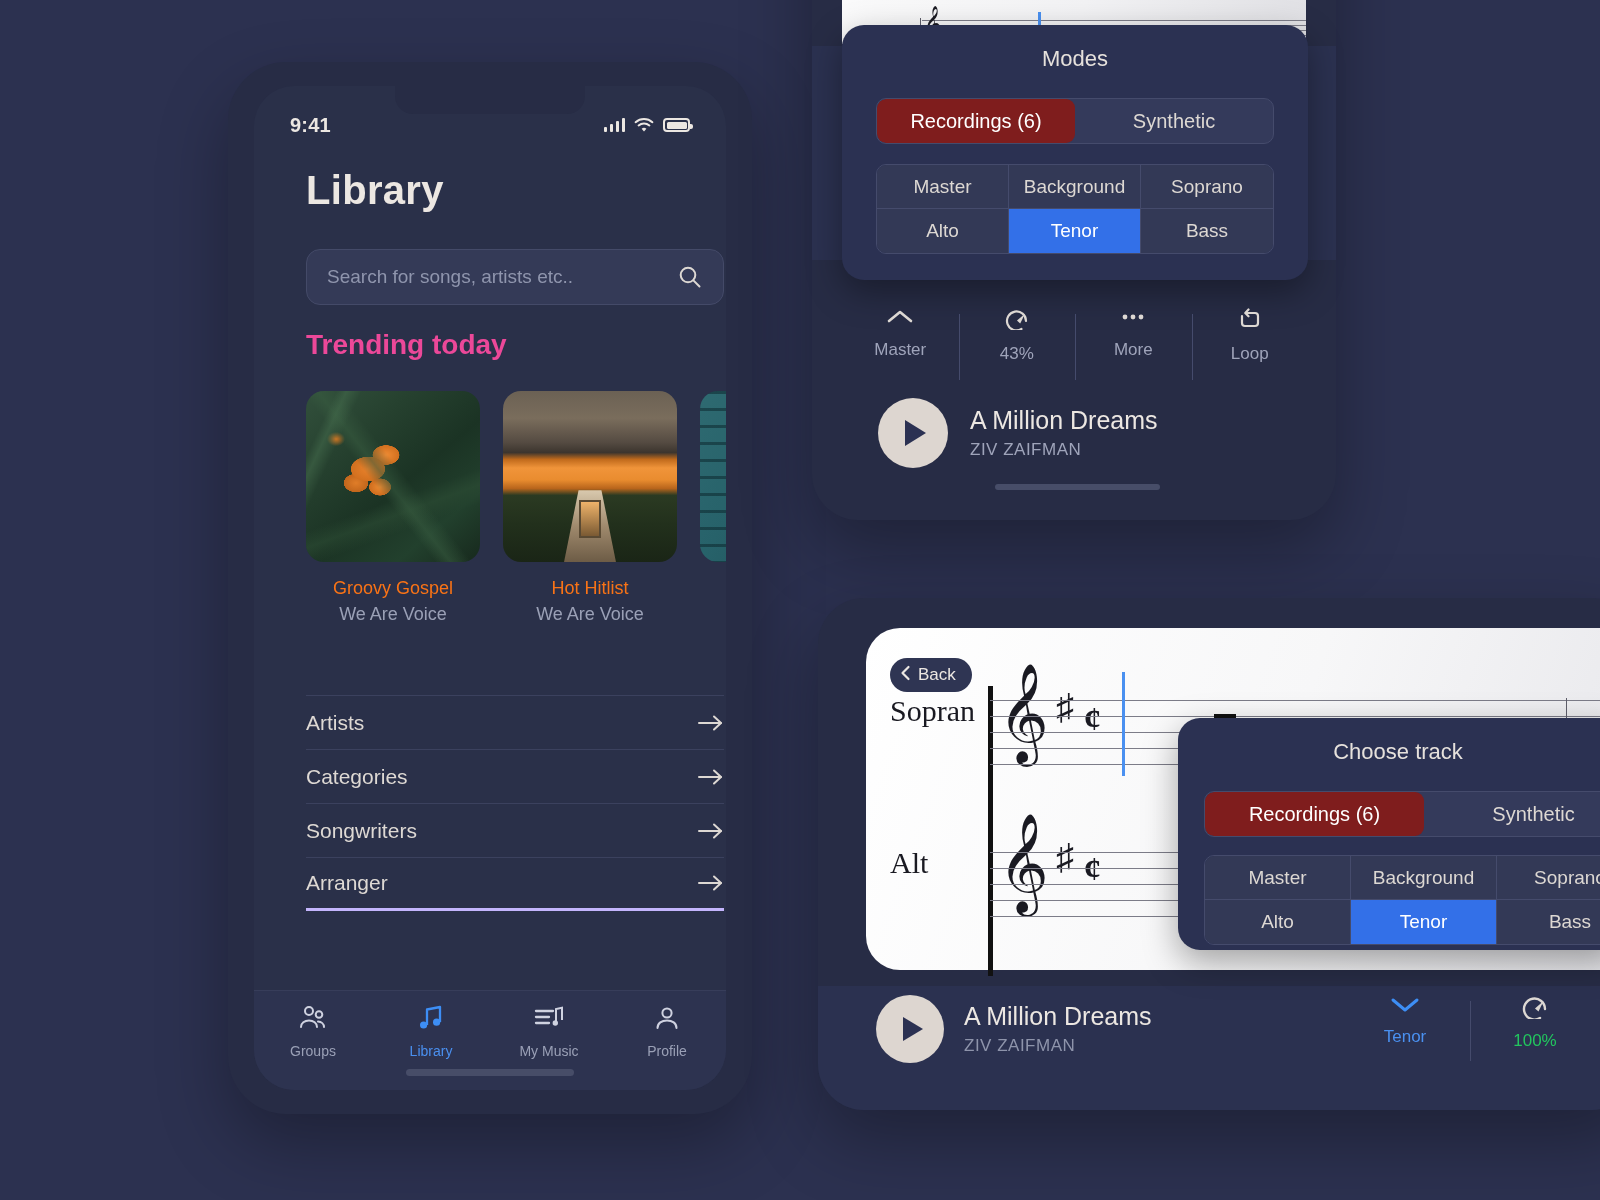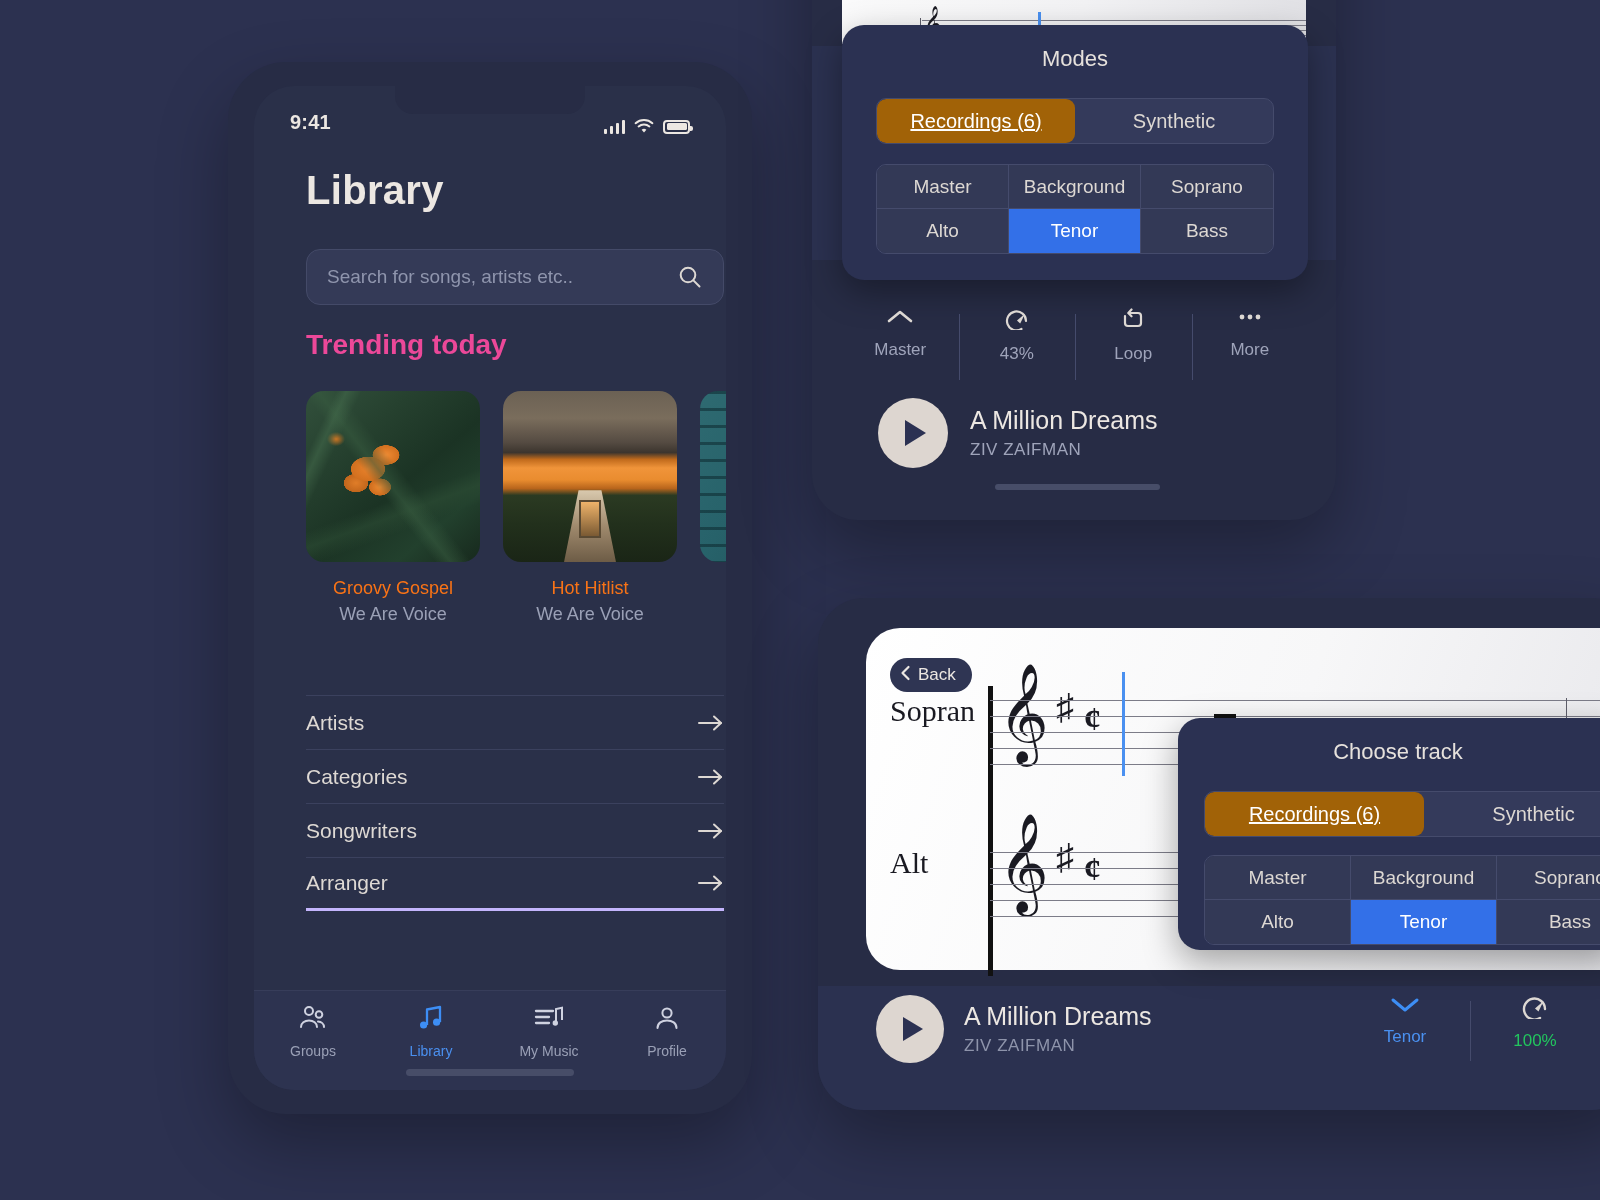--- a/index.html
+++ b/index.html
@@ -26,22 +26,22 @@
     border-radius: 40px;
     overflow: hidden;
   }
   .notch {
     position: absolute; left: 50%; top: 0; transform: translateX(-50%);
     width: 190px; height: 28px;
     background: #272c45;
     border-radius: 0 0 18px 18px;
   }
   .statusbar {
-    position: absolute; left: 0; top: 14px; width: 100%; height: 34px;
-    display: flex; align-items: flex-end; justify-content: space-between;
+    position: absolute; left: 0; top: 22px; width: 100%; height: 34px;
+    display: flex; align-items: center; justify-content: space-between;
     padding: 0 36px;
   }
   .status-time {
     font-size: 20px; font-weight: bold; color: #ece7e2;
     letter-spacing: .2px;
   }
   .status-icons { display: flex; align-items: center; gap: 9px; }
   .ic-signal { display: flex; align-items: flex-end; gap: 2.5px; height: 14px; }
   .ic-signal i { display: block; width: 3.5px; background: #ece7e2; border-radius: 1px; }
   .ic-signal i:nth-child(1){height:5px}
@@ -201,21 +201,21 @@
   }
   .seg {
     margin: 26px 34px 0 34px; height: 46px;
     background: #343a5b; border: 1px solid #454b6c;
     border-radius: 10px; display: flex; overflow: hidden;
   }
   .seg-btn {
     flex: 1; display: flex; align-items: center; justify-content: center;
     font-size: 20px; color: #ddd8d3;
   }
-  .seg-btn.on { background: #a16207; color: #fff; border-radius: 9px; text-decoration: underline; }
+  .seg-btn.on { background: #7f1d1d; color: #fff; border-radius: 9px; }
   .grid6 {
     margin: 20px 34px 0 34px;
     border: 1px solid #454b6c; border-radius: 10px; overflow: hidden;
     display: grid; grid-template-columns: repeat(3,1fr); grid-template-rows: 44px 44px;
   }
   .grid6 .cell {
     display: flex; align-items: center; justify-content: center;
     font-size: 19px; color: #ddd8d3;
     border-right: 1px solid #454b6c; border-bottom: 1px solid #454b6c;
     background: #333956;
@@ -508,33 +508,33 @@
       <span class="ctrl-label">Master</span>
     </div>
     <div class="ctrl">
       <span><svg width="26" height="22" viewBox="0 0 26 22">
             <path d="M22 13a9.5 9.5 0 1 0-4.5 8" stroke="#ddd8d3" stroke-width="2.2" fill="none" stroke-linecap="round"></path>
             <path d="M13 12.6 L21 5.8 L16.2 15.4 Z" fill="#ddd8d3"></path>
           </svg></span>
       <span class="ctrl-label">43%</span>
     </div>
     <div class="ctrl">
-      <span><svg width="26" height="22" viewBox="0 0 26 22">
-            <path d="M5 8v7a3 3 0 0 0 3 3h10a3 3 0 0 0 3-3V8a3 3 0 0 0-3-3H9" stroke="#ddd8d3" stroke-width="2.2" fill="none" stroke-linecap="round" stroke-linejoin="round"></path>
-            <polyline points="11.5,1.5 8.3,5 11.5,8.3" stroke="#ddd8d3" stroke-width="2.2" fill="none" stroke-linecap="round" stroke-linejoin="round"></polyline>
-          </svg></span>
-      <span class="ctrl-label">Loop</span>
-    </div>
-    <div class="ctrl">
       <span><svg width="30" height="18" viewBox="0 0 30 18">
             <circle cx="7" cy="9" r="2.4" fill="#ddd8d3"></circle>
             <circle cx="15" cy="9" r="2.4" fill="#ddd8d3"></circle>
             <circle cx="23" cy="9" r="2.4" fill="#ddd8d3"></circle>
           </svg></span>
       <span class="ctrl-label">More</span>
+    </div>
+    <div class="ctrl">
+      <span><svg width="26" height="22" viewBox="0 0 26 22">
+            <path d="M5 8v7a3 3 0 0 0 3 3h10a3 3 0 0 0 3-3V8a3 3 0 0 0-3-3H9" stroke="#ddd8d3" stroke-width="2.2" fill="none" stroke-linecap="round" stroke-linejoin="round"></path>
+            <polyline points="11.5,1.5 8.3,5 11.5,8.3" stroke="#ddd8d3" stroke-width="2.2" fill="none" stroke-linecap="round" stroke-linejoin="round"></polyline>
+          </svg></span>
+      <span class="ctrl-label">Loop</span>
     </div>
   </div>
 
   <div class="nowplaying">
     <div class="play-circle">
         <div class="play-tri"></div>
       </div>
     <div>
       <div class="np-title">A Million Dreams</div>
       <div class="np-artist">ZIV ZAIFMAN</div>

